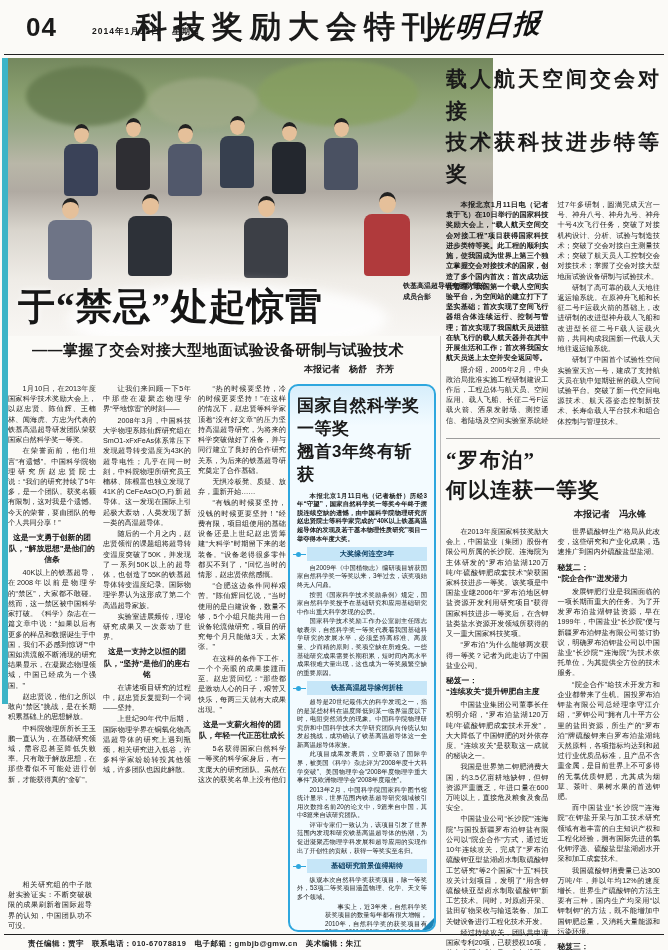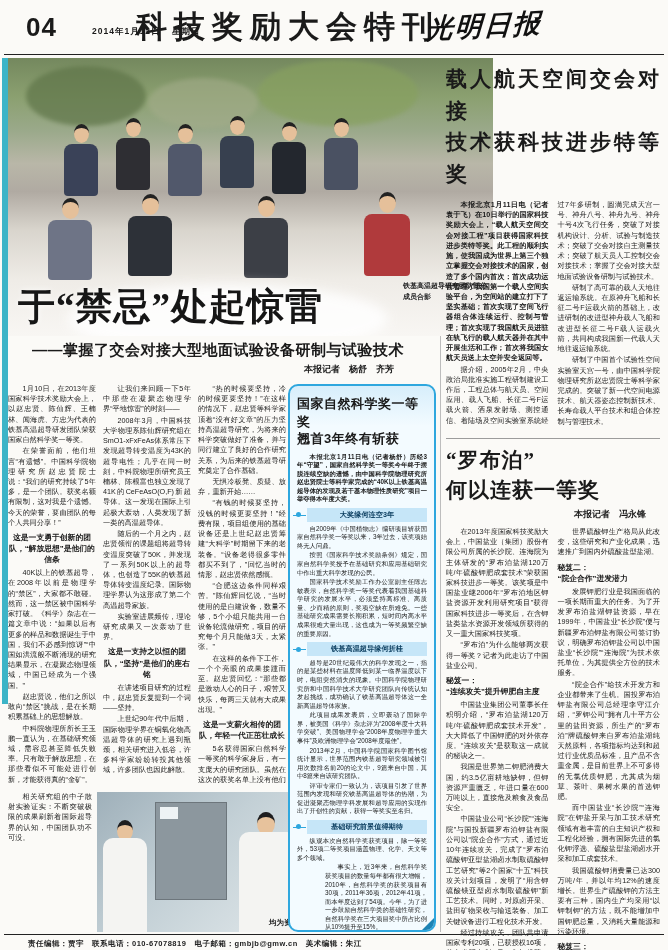--- a/index.html
+++ b/index.html
@@ -33,42 +33,42 @@
      font-family:"Liberation Serif","DejaVu Serif",serif;font-weight:900;font-size:37px;
      letter-spacing:1px;color:#161616;text-shadow:0 0 6px rgba(255,255,255,.9);}
   .photo-cap{position:absolute;right:4px;bottom:34px;width:86px;font-size:7px;font-weight:bold;
      color:#222;line-height:1.5;text-shadow:0 0 3px rgba(255,255,255,.8);}
   .lead-sub{position:absolute;left:8px;top:341px;width:424px;padding-left:24px;box-sizing:border-box;
      font-size:15px;font-weight:900;letter-spacing:.5px;}
   .lead-byline{position:absolute;left:8px;top:363px;width:424px;box-sizing:border-box;
      padding-right:38px;text-align:right;font-size:9px;font-weight:bold;}
   .lead-cols{position:absolute;left:8px;top:384px;width:278px;height:406px;overflow:hidden;
      column-count:3;column-gap:7px;}
-  .lead-bottom{position:absolute;left:8px;top:792px;width:312px;height:140px;display:flex;gap:5px;}
+  .lead-bottom{position:absolute;left:8px;top:792px;width:312px;height:140px;display:flex;gap:5px;align-items:flex-end;}
   .lead-tail{width:84px;overflow:hidden;}
   .photo-lab{position:relative;flex:1;background:
      linear-gradient(135deg,#9fb0ba 0%,#c3d0d6 45%,#e4eaec 100%);overflow:hidden;}
   .coat{position:absolute;background:#f4f4f2;border-radius:10px 10px 0 0;}
   .hairhead{position:absolute;border-radius:50%;background:#e7c29c;border-top:5px solid #1d1d1f;}
   .instrument{position:absolute;background:#8c979e;border:1px solid #6d767c;}
   .instrument .screen{position:absolute;left:4px;top:4px;width:18px;height:12px;background:#eef3f5;}
   .lab-cap{position:absolute;right:6px;bottom:4px;font-size:7.5px;font-weight:bold;color:#222;
      text-shadow:0 0 3px rgba(255,255,255,.8);}
   
   .lead-cols p,.lead-tail p,.r-cols p,.box-flow p,.box-flow2 p{
      margin:0 0 1px 0;font-size:7.2px;line-height:1.42;text-align:justify;}
   p.flow-p{text-indent:2em;}
   p.flow-lead{text-indent:2em;font-weight:bold;}
   p.flow-sub{font-weight:900;font-size:7.8px;text-indent:0;margin:4px 0 3px 0;text-align:center;}
   p.flow-rsub{font-weight:900;font-size:7.8px;white-space:pre-line;text-indent:0;margin:4px 0 3px 0;}
   
   .blue-box{position:absolute;left:288px;top:384px;width:148px;height:548px;box-sizing:border-box;
      border:2px solid #2fa7de;border-radius:10px;padding:7px 7px 4px 7px;
      background:linear-gradient(180deg,#d7eefb 0%,#f3fbff 40px);overflow:hidden;}
-  .box-title{margin:2px 0 5px 0;font-size:13px;font-weight:900;line-height:1.35;letter-spacing:.5px;
+  .box-title{margin:2px 0 5px 0;font-size:17px;font-weight:900;line-height:1.35;letter-spacing:.5px;
      font-family:"Liberation Sans",sans-serif;}
   .box-flow p,.box-flow2 p{font-size:6.3px;line-height:1.36;}
   .box-flow p.flow-boxsub,.box-flow2 p.flow-boxsub{
      background:#c6e6f8;color:#093c5e;font-weight:900;font-size:7.2px;text-align:center;
      text-indent:0;margin:4px 0 3px 10px;padding:2px 0;position:relative;}
   p.flow-boxsub::before{content:"";position:absolute;left:-14px;top:50%;width:13px;
      border-top:1.2px solid #2fa7de;}
   p.flow-boxsub::after{content:"";position:absolute;left:-11px;top:50%;margin-top:-2.5px;
      width:5px;height:5px;border-radius:50%;background:#2fa7de;}
   .box-bottom{display:flex;}
@@ -229,21 +229,21 @@
     <div class="box-corner"></div>
   </aside>
 
   <section class="right-zone">
     <article>
       <h2 class="r-headline"><span>载人航天空间交会对接</span><br><span>技术获科技进步特等奖</span></h2>
       <div class="r-cols r1">
           <p class="flow-lead">本报北京1月11日电（记者袁于飞）在10日举行的国家科技奖励大会上，“载人航天空间交会对接工程”项目获得国家科技进步类特等奖。此工程的顺利实施，使我国成为世界上第三个独立掌握交会对接技术的国家，创造了多个国内首次：首次成功运营管理了我国第一个载人空间实验平台，为空间站的建立打下了坚实基础；首次实现了空间飞行器组合体连续运行、控制与管理；首次实现了我国航天员进驻在轨飞行的载人航天器并在其中开展生活和工作；首次将我国女航天员送上太空并安全返回等。</p>
           <p class="flow-p">据介绍，2005年2月，中央政治局批准实施工程研制建设工作后，工程总体与航天员、空间应用、载人飞船、长征二号F运载火箭、酒泉发射场、测控通信、着陆场及空间实验室系统经过7年多研制，圆满完成天宫一号、神舟八号、神舟九号、神舟十号4次飞行任务，突破了对接机构设计、分析、试验与制造技术；突破了交会对接自主测量技术；突破了航天员人工控制交会对接技术；掌握了交会对接大型地面试验设备研制与试验技术。</p>
           <p class="flow-p">研制了高可靠的载人天地往返运输系统。在原神舟飞船和长征二号F运载火箭的基础上，改进研制的改进型神舟载人飞船和改进型长征二号F载人运载火箭，共同构成我国新一代载人天地往返运输系统。</p>
-          <p class="flow-p">研制了中国首个试验性空间实验室天宫一号，由中国科学院物理研究所赵忠贤院士等科学家完成的。突破了新一代空间电源技术、航天器姿态控制新技术、长寿命载人平台技术和组合体控制与管理技术。</p>
+          <p class="flow-p">研制了中国首个试验性空间实验室天宫一号，建成了支持航天员在轨中短期驻留的载人空间试验平台。突破了新一代空间电源技术、航天器姿态控制新技术、长寿命载人平台技术和组合体控制与管理技术。</p>
         </div>
     </article>
     <div class="h-divider"></div>
     <article>
       <h2 class="r-headline2"><span>“罗布泊”</span><br><span>何以连获一等奖</span></h2>
       <div class="r-byline">本报记者　冯永锋</div>
       <div class="r-cols r2">
           <p class="flow-p">在2013年度国家科技奖励大会上，中国盐业（集团）股份有限公司所属的长沙院、连海院为主体研发的“罗布泊盐湖120万吨/年硫酸钾肥成套技术”荣获国家科技进步一等奖。该奖项是中国盐业继2006年“罗布泊地区钾盐资源开发利用研究项目”获得国家科技进步一等奖后，在含钾盐类盐水资源开发领域所获得的又一重大国家科技奖项。</p>
           <p class="flow-p">“罗布泊”为什么能够两次获得一等奖？记者为此走访了中国盐业公司。</p>
           <p class="flow-rsub">秘笈一：

